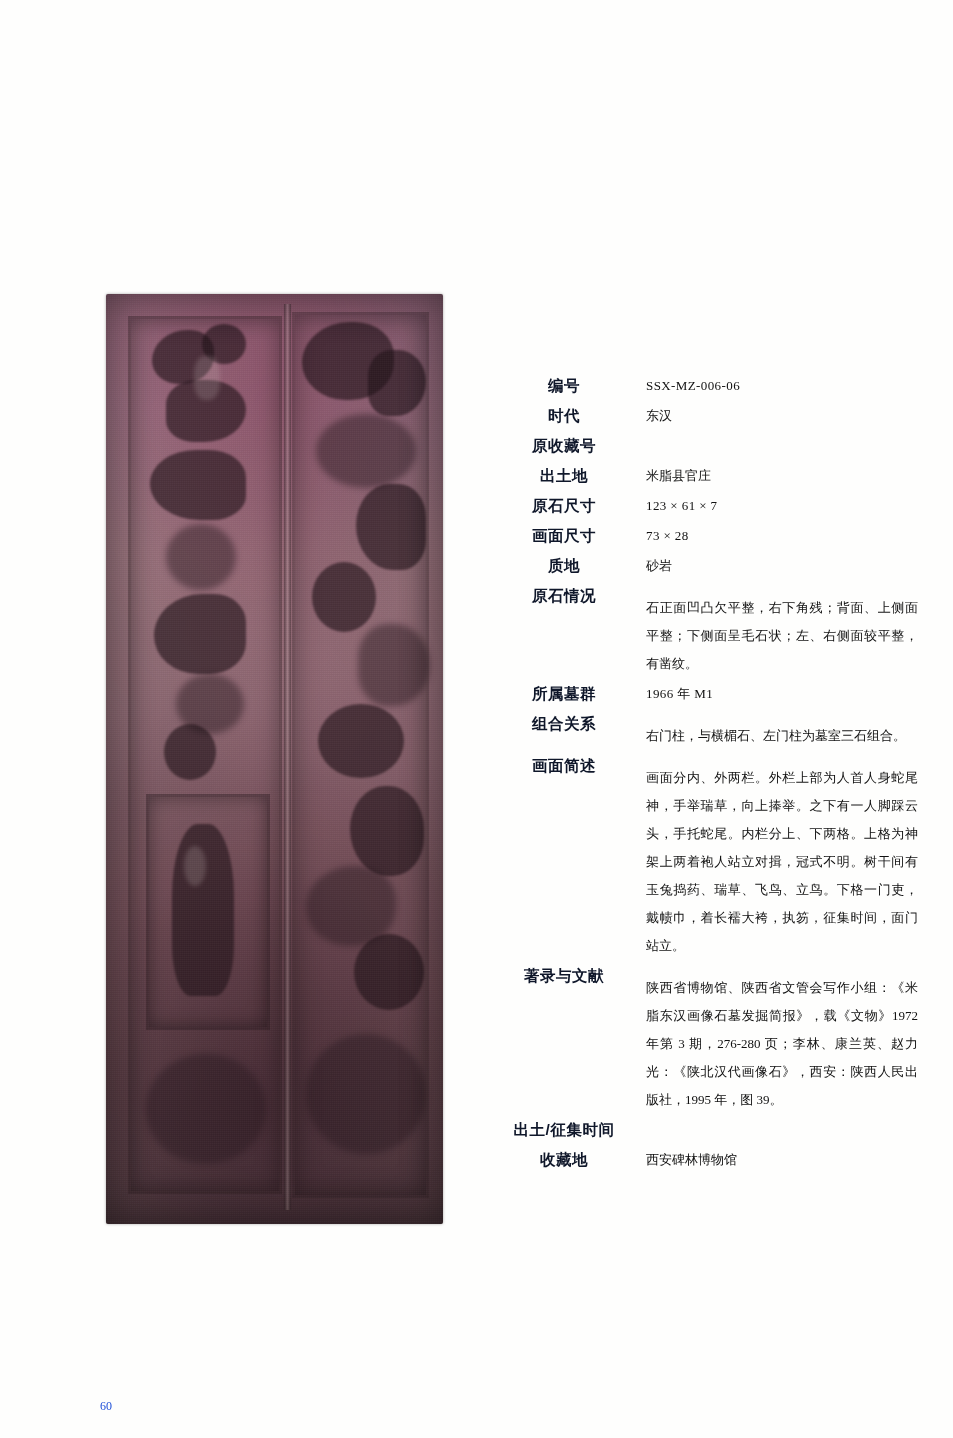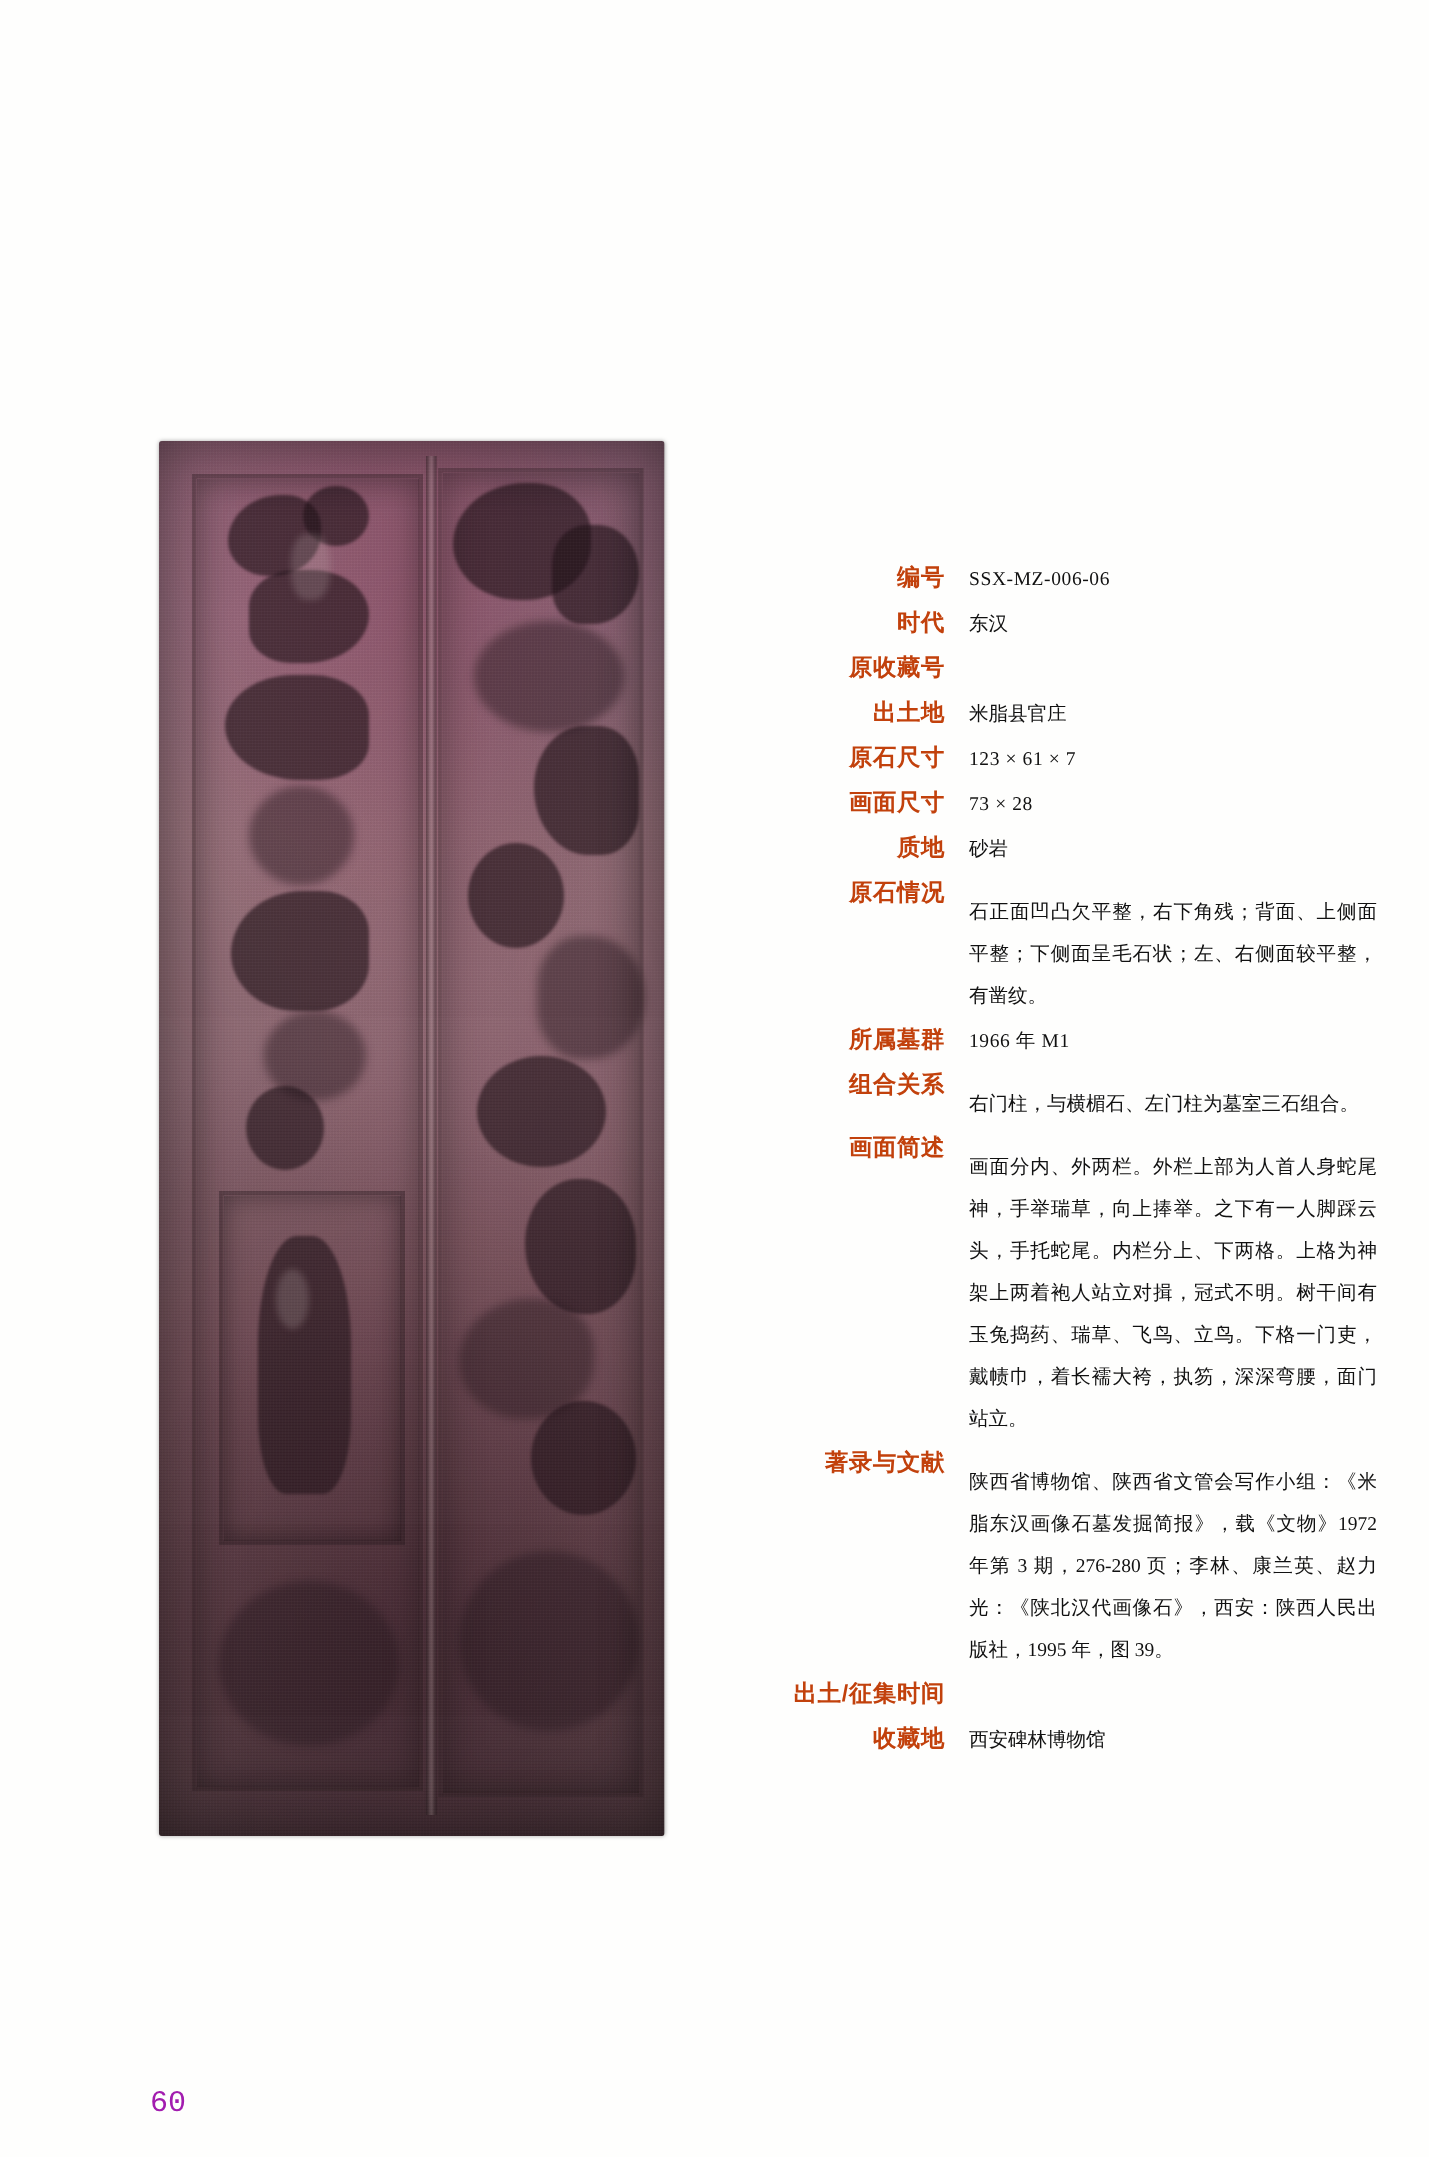--- a/index.html
+++ b/index.html
@@ -112,28 +112,28 @@
     width: 420px;
   }
   .meta-row {
     display: flex;
     align-items: flex-start;
     margin-bottom: 2px;
   }
   .meta-label {
     width: 132px;
     flex: 0 0 132px;
-    text-align: right;
+    text-align: center;
     padding-right: 16px;
     font-family: "Liberation Sans", "DejaVu Sans", sans-serif;
     font-weight: bold;
     font-size: 15.5px;
     line-height: 28px;
     letter-spacing: 0.5px;
-    color: #c2410c;
+    color: #0f172a;
     white-space: nowrap;
   }
   .meta-value {
     flex: 1 1 auto;
     font-size: 13px;
     line-height: 28px;
     color: #111;
     font-family: "Liberation Serif", "DejaVu Serif", serif;
   }
   .meta-value.wrap {
@@ -145,23 +145,23 @@
     font-family: "Liberation Serif", "DejaVu Serif", serif;
     letter-spacing: 0.4px;
   }
   .meta-row.tall .meta-label { line-height: 28px; }
 
   
   .folio {
     position: absolute;
     left: 100px;
     bottom: 24px;
-    font-family: Liberation Mono, monospace;
-    font-size: 20px;
-    color: #a21caf;
+    font-family: Liberation Serif, serif;
+    font-size: 12px;
+    color: #1d4ed8;
   }
 </style>
 </head>
 <body>
 
 <div class="page">
 
   <div class="photo-wrap">
     <div class="photo">
       <div class="mottle"></div>
@@ -249,21 +249,21 @@
       <div class="meta-value latin">1966 年 M1</div>
     </div>
 
     <div class="meta-row tall">
       <div class="meta-label">组合关系</div>
       <div class="meta-value wrap">右门柱，与横楣石、左门柱为墓室三石组合。</div>
     </div>
 
     <div class="meta-row tall">
       <div class="meta-label">画面简述</div>
-      <div class="meta-value wrap">画面分内、外两栏。外栏上部为人首人身蛇尾神，手举瑞草，向上捧举。之下有一人脚踩云头，手托蛇尾。内栏分上、下两格。上格为神架上两着袍人站立对揖，冠式不明。树干间有玉兔捣药、瑞草、飞鸟、立鸟。下格一门吏，戴帻巾，着长襦大袴，执笏，深深弯腰，面门站立。</div>
+      <div class="meta-value wrap">画面分内、外两栏。外栏上部为人首人身蛇尾神，手举瑞草，向上捧举。之下有一人脚踩云头，手托蛇尾。内栏分上、下两格。上格为神架上两着袍人站立对揖，冠式不明。树干间有玉兔捣药、瑞草、飞鸟、立鸟。下格一门吏，戴帻巾，着长襦大袴，执笏，征集时间，面门站立。</div>
     </div>
 
     <div class="meta-row tall">
       <div class="meta-label">著录与文献</div>
       <div class="meta-value wrap">陕西省博物馆、陕西省文管会写作小组：《米脂东汉画像石墓发掘简报》，载《文物》1972 年第 3 期，276-280 页；李林、康兰英、赵力光：《陕北汉代画像石》，西安：陕西人民出版社，1995 年，图 39。</div>
     </div>
 
     <div class="meta-row">
       <div class="meta-label">出土/征集时间</div>
     </div>

